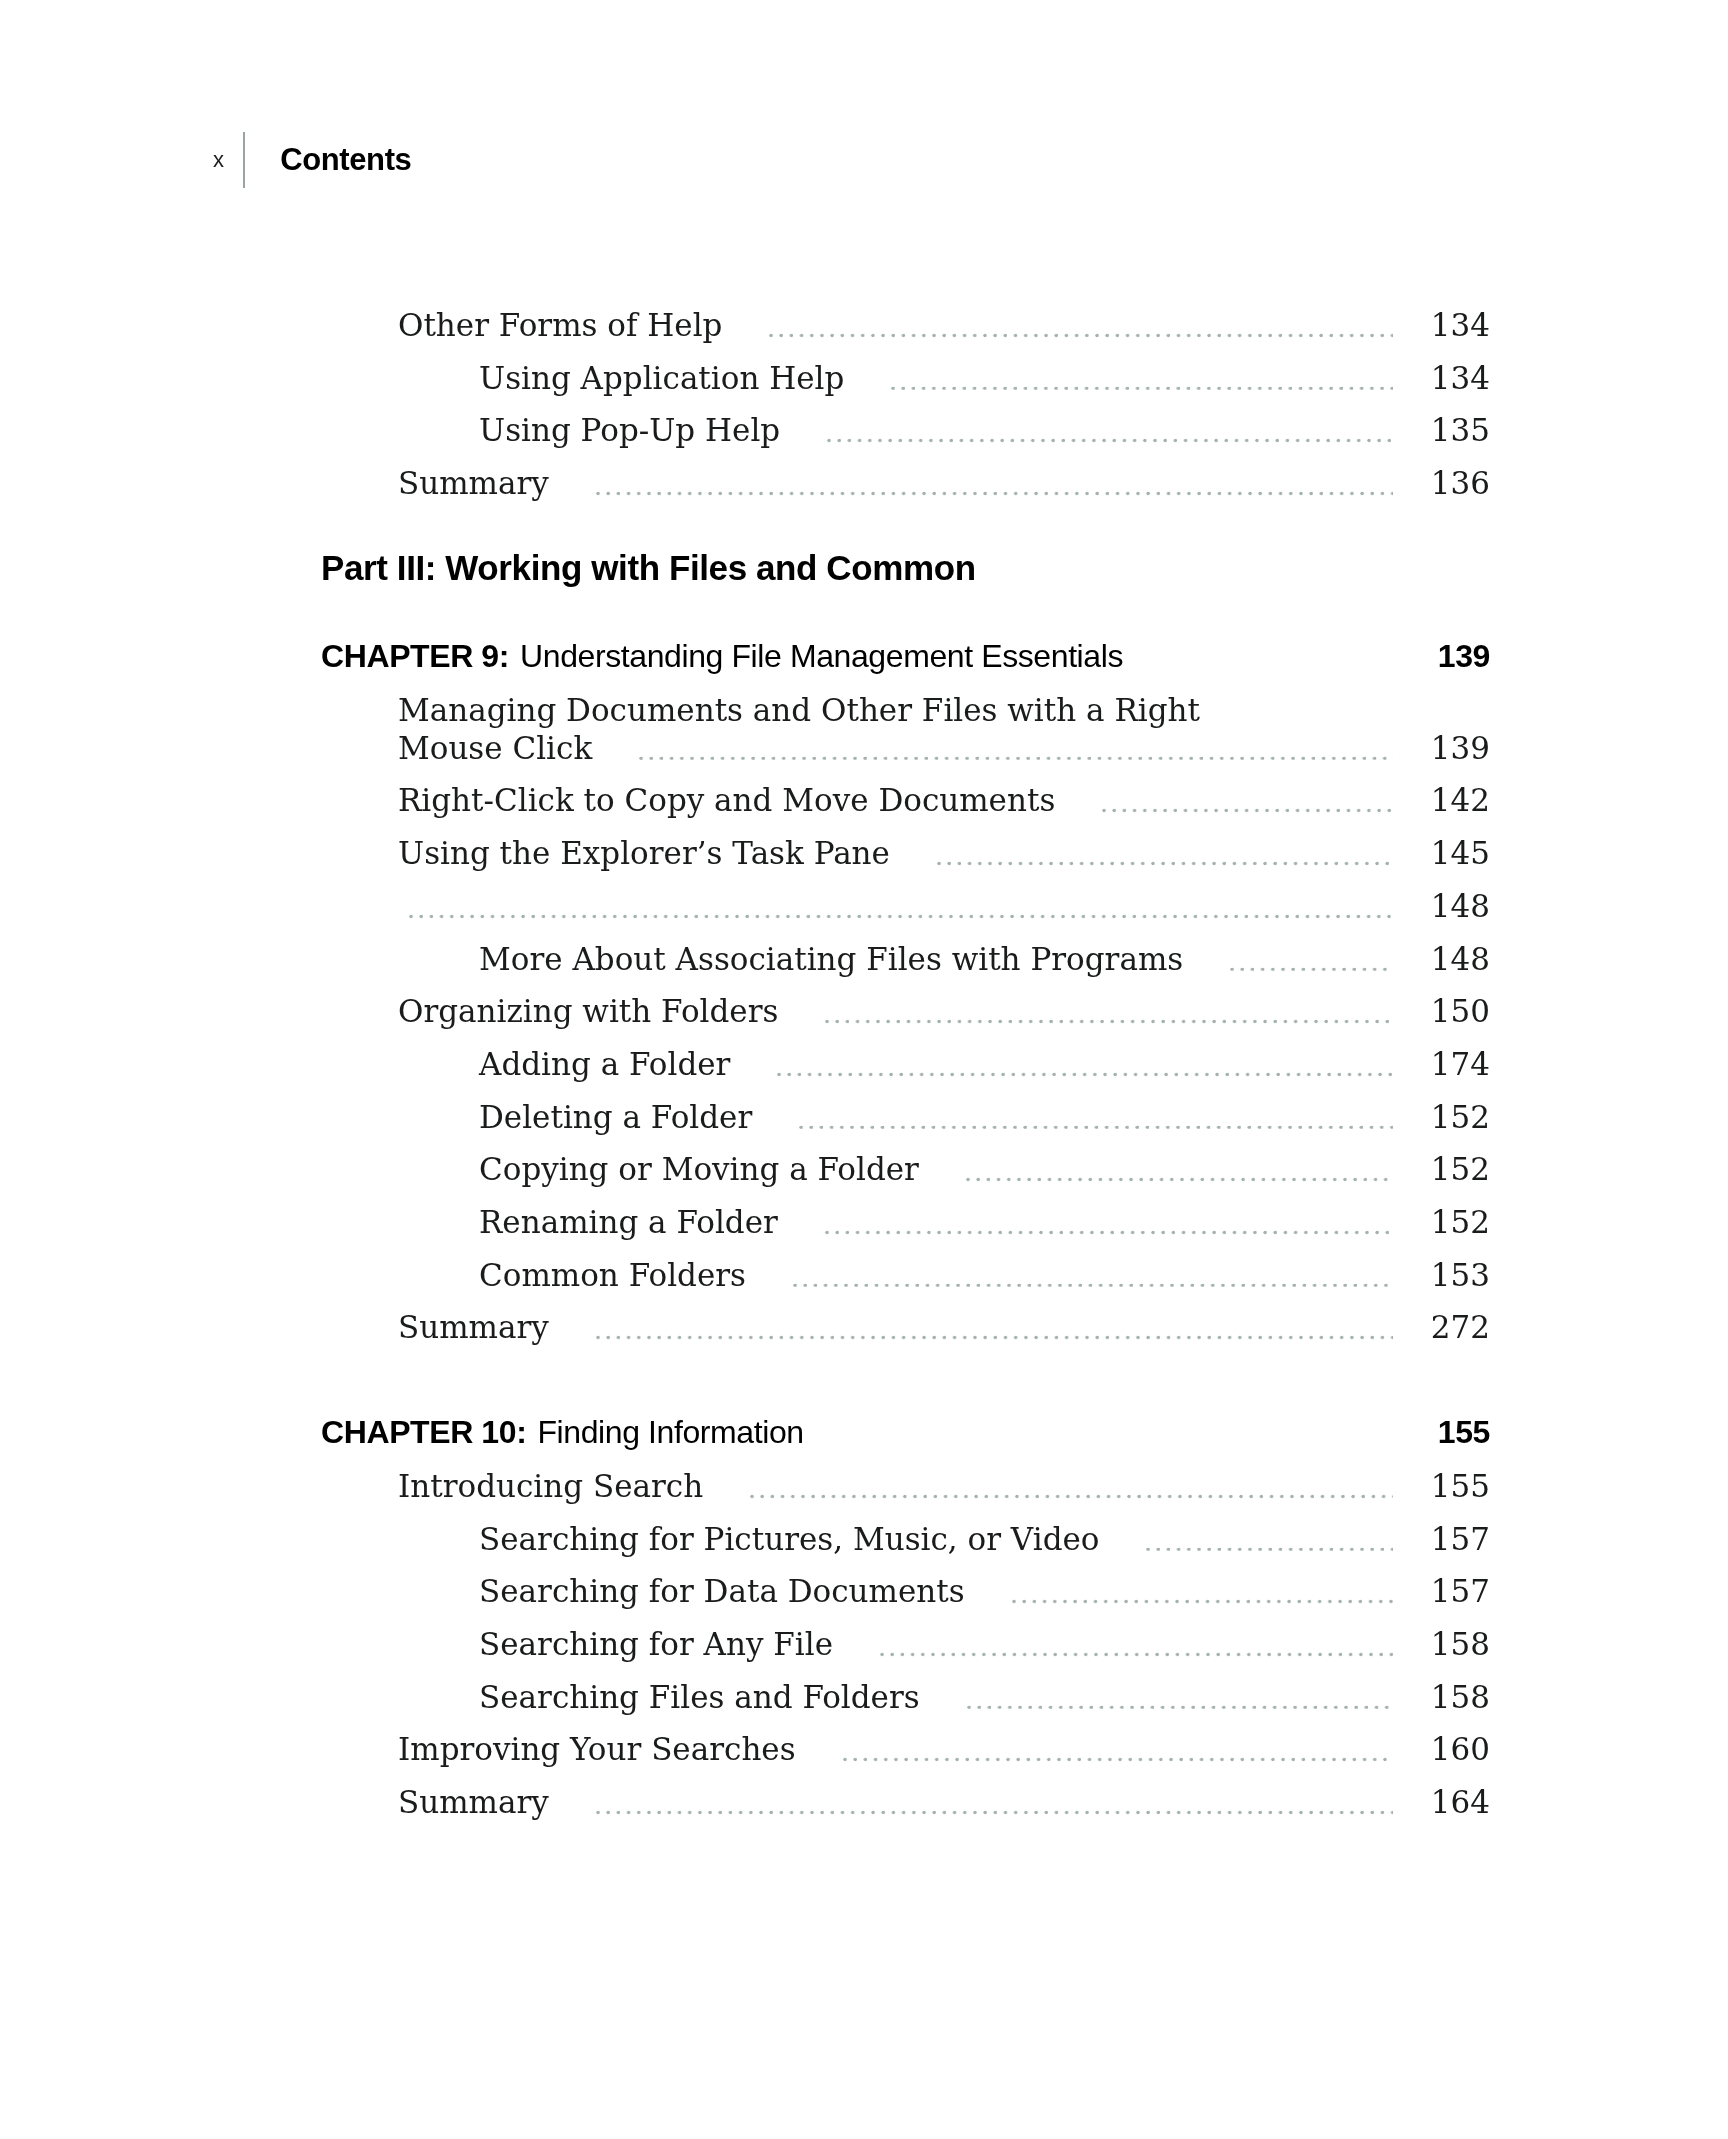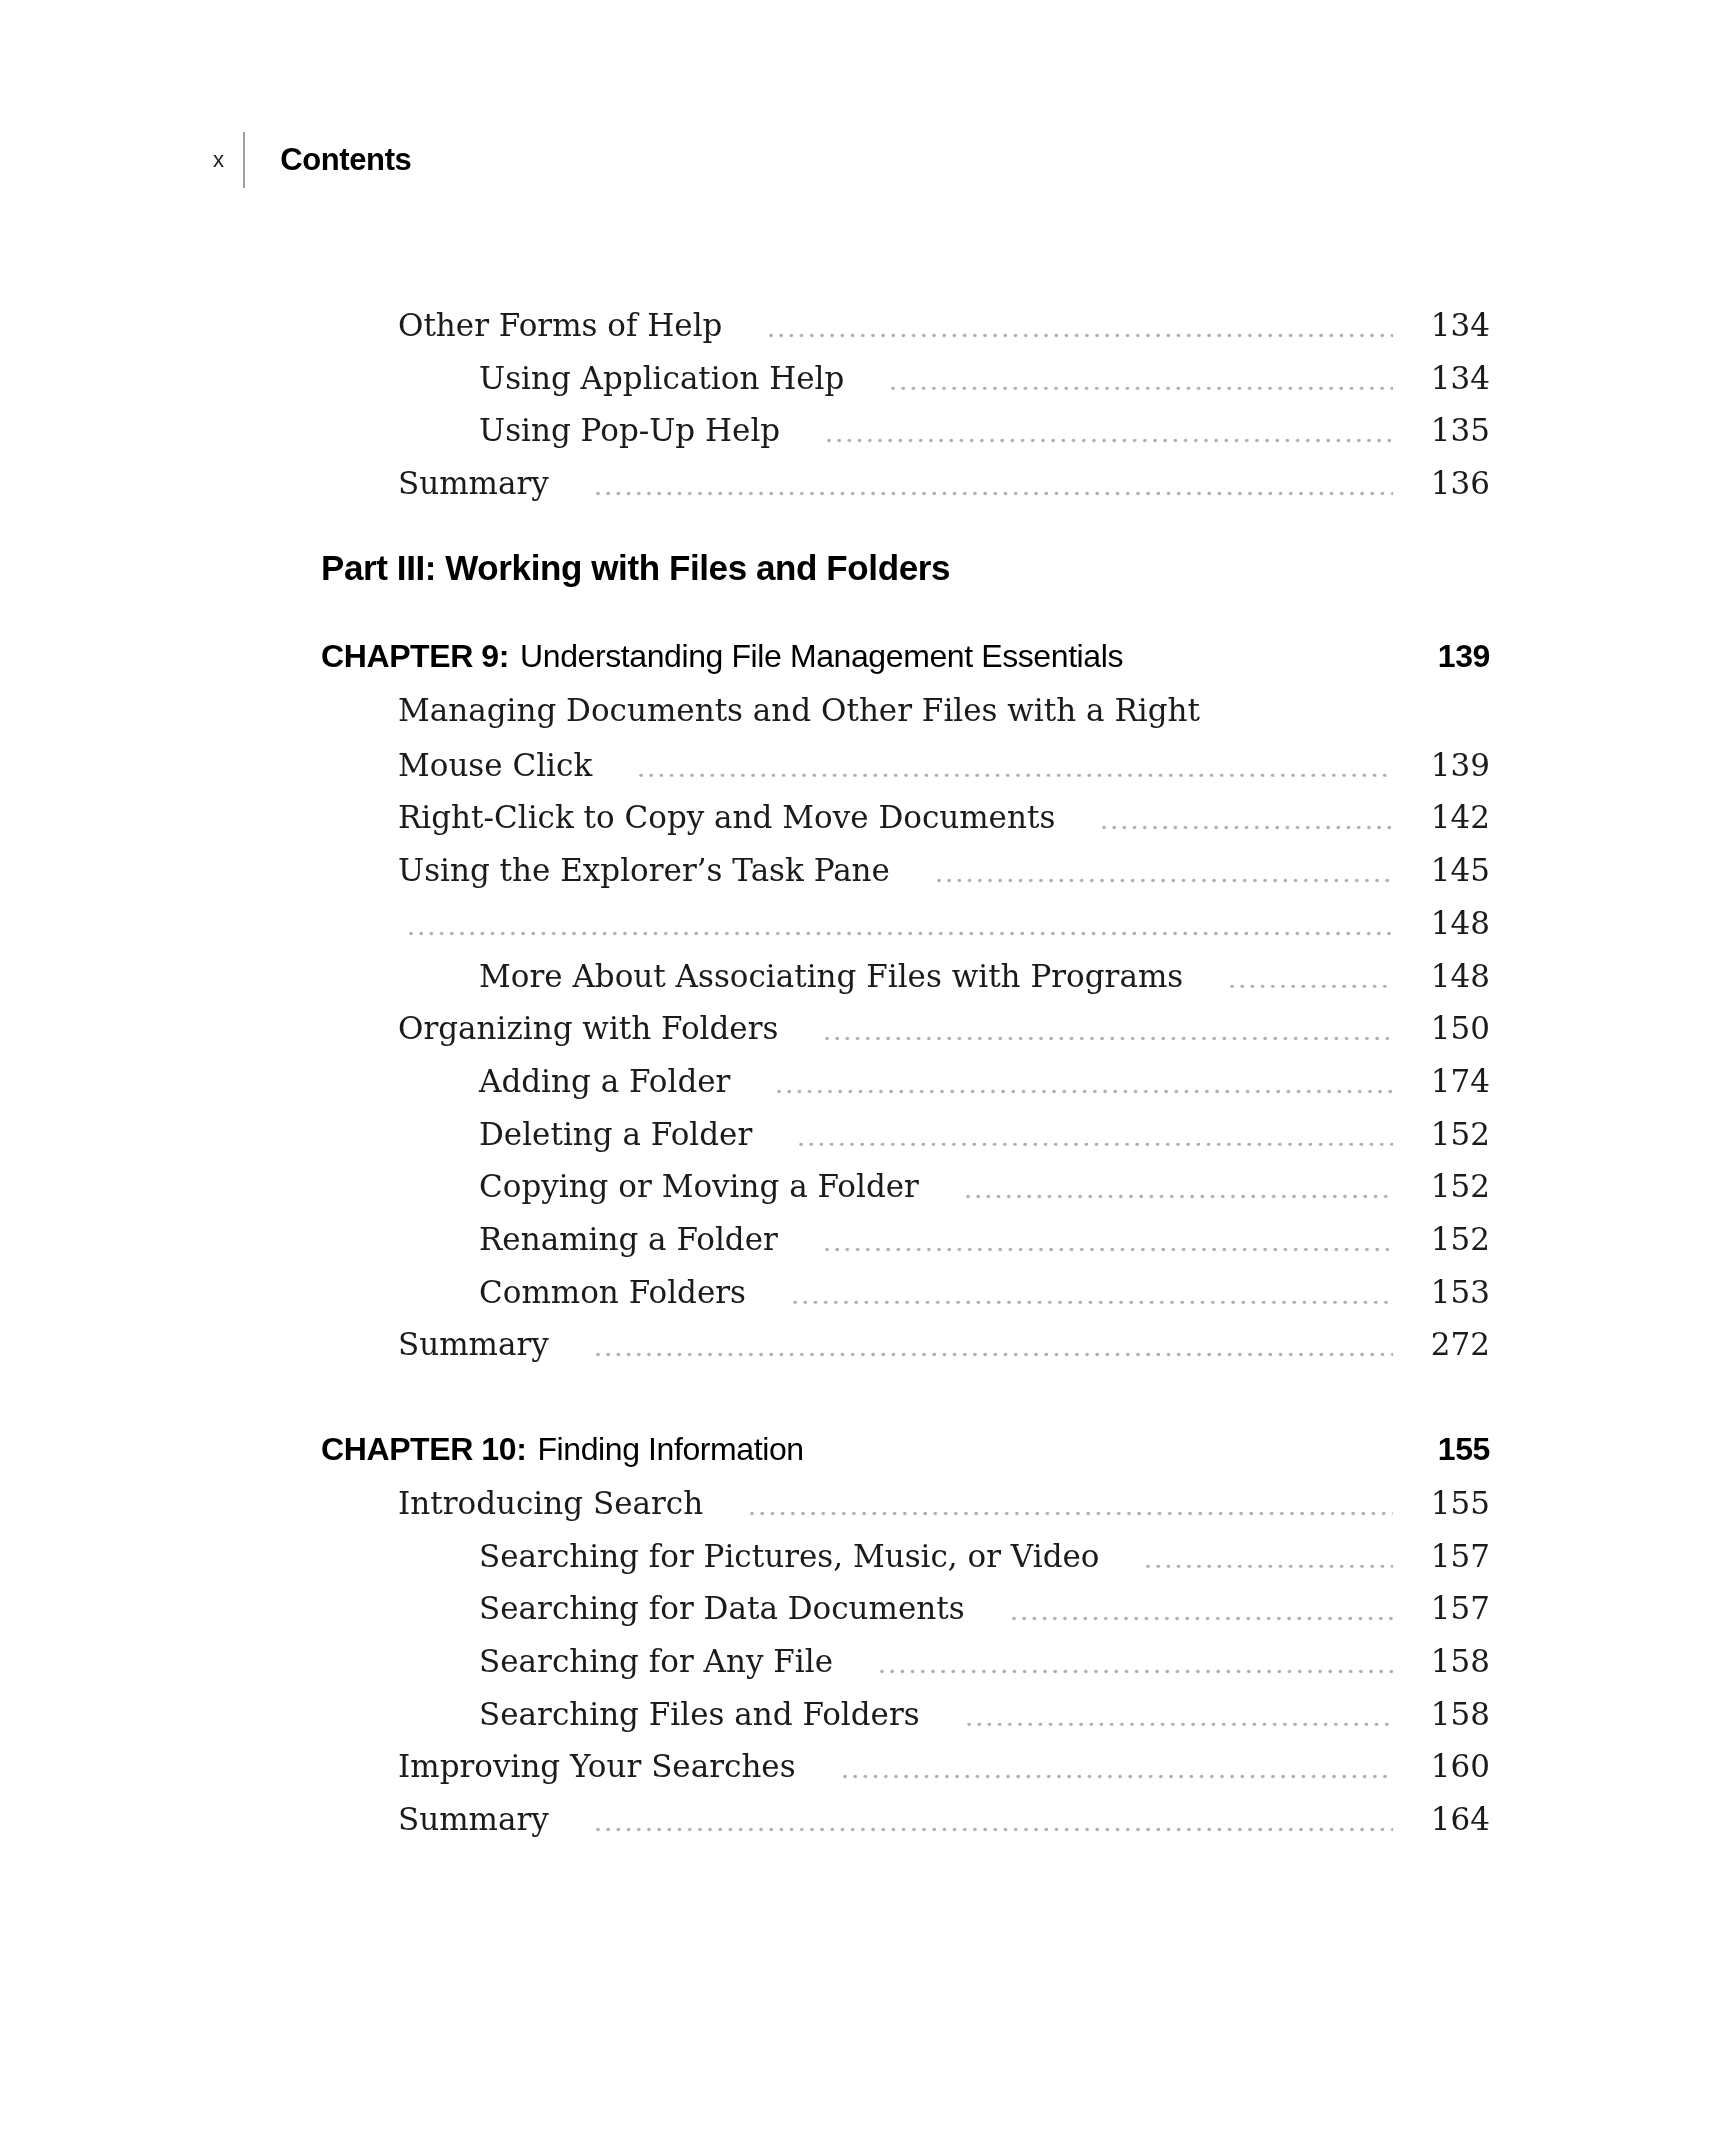--- a/index.html
+++ b/index.html
@@ -43,21 +43,21 @@
     display: flex;
     align-items: baseline;
     font-size: 31px;
     line-height: 37px;
     margin-bottom: 15.7px;
     white-space: nowrap;
     gap: 36px;
   }
   .row.l1 { padding-left: 77px; }
   .row.l2 { padding-left: 158px; }
-  .wrap-line1 { margin-bottom: 18px; }
+  .wrap-line1 { margin-bottom: 1px; }
 
   .leader {
     flex: 1 1 auto;
     align-self: flex-end;
     height: 4.7px;
     margin: 0 1.6px 6.3px 11px;
     background-image: radial-gradient(circle at 2px 2.3px, var(--dot, #a3b2ae) 1.5px, transparent 1.9px);
     background-size: 10.2px 4.7px;
     background-repeat: repeat-x;
     min-width: 15.7px;
@@ -119,21 +119,21 @@
     <span class="leader"></span>
     <span class="pagenum">135</span>
   </div>
 
   <div class="row l1">
     <span class="label">Summary</span>
     <span class="leader"></span>
     <span class="pagenum">136</span>
   </div>
 
-  <h2 class="part-heading">Part III: Working with Files and Folders</h2>
+  <h2 class="part-heading">Part III: Working with Files and Common</h2>
 
   <div class="chapter-row">
     <span class="ch-prefix">CHAPTER 9:</span>
     <span class="ch-title">Understanding File Management Essentials</span>
     <span class="ch-spacer"></span>
     <span class="ch-page">139</span>
   </div>
 
   <div class="row wrap-line1 l1">
     <span class="label">Managing Documents and Other Files with a Right</span>

